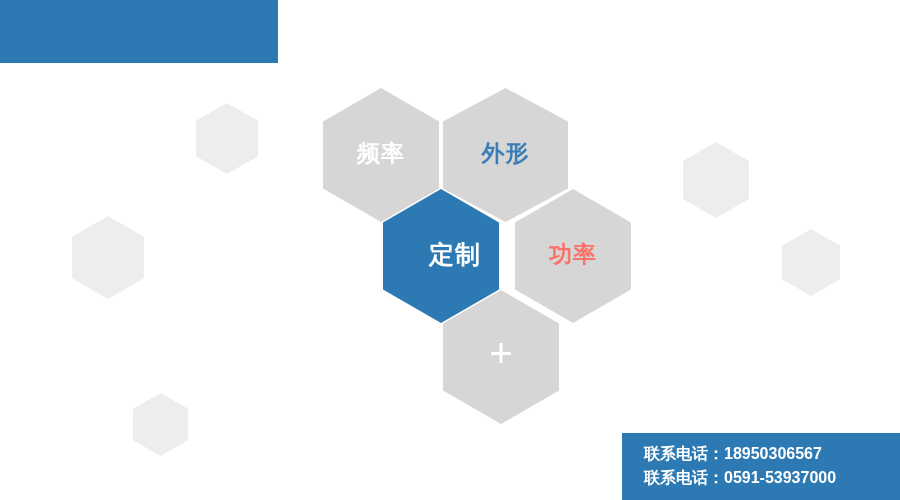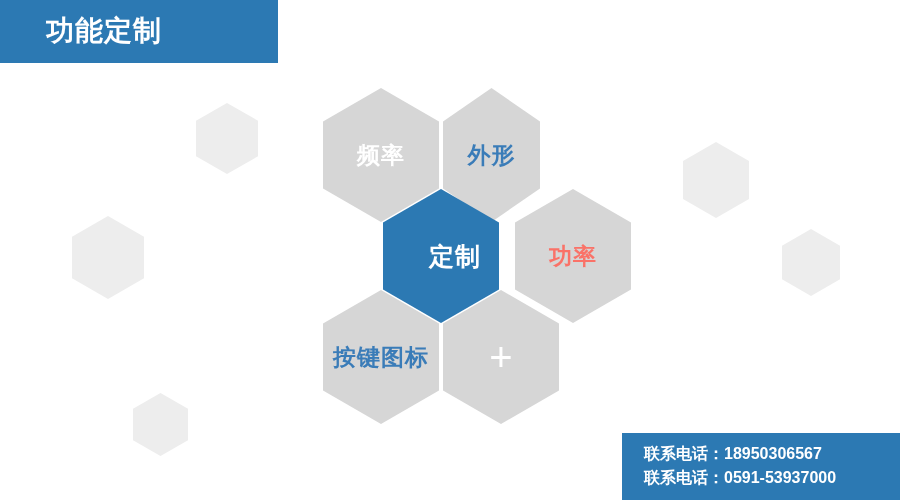--- a/index.html
+++ b/index.html
@@ -42,20 +42,21 @@
   
   .hex {
     position: absolute;
     display: flex;
     align-items: center;
     justify-content: center;
     -webkit-clip-path: polygon(50% 0%, 100% 25%, 100% 75%, 50% 100%, 0% 75%, 0% 25%);
     clip-path: polygon(50% 0%, 100% 25%, 100% 75%, 50% 100%, 0% 75%, 0% 25%);
     box-sizing: border-box;
     user-select: none;
+    font-family: Liberation Mono, monospace;
   }
   .hex-label {
     font-size: 23px;
     font-weight: bold;
     letter-spacing: 1px;
     line-height: 1;
     white-space: nowrap;
     pointer-events: none;
   }
   .hex-main {
@@ -98,38 +99,34 @@
 
 <div id="slide">
 
   <div class="hex hex-bg" style="left:196px; top:103px; width:62px; height:71px;"></div>
   <div class="hex hex-bg" style="left:72px; top:216px; width:72px; height:83px;"></div>
   <div class="hex hex-bg" style="left:683px; top:142px; width:66px; height:76px;"></div>
   <div class="hex hex-bg" style="left:782px; top:229px; width:58px; height:67px;"></div>
   <div class="hex hex-bg" style="left:133px; top:393px; width:55px; height:63px;"></div>
 
   <div id="header-bar"></div>
-  <div id="header-title">功能定制</div>
 
   <div class="hex hex-main" style="left:323px; top:88px; width:116px; height:134px;">
     <span class="hex-label" style="color:#ffffff;">频率</span>
   </div>
 
-  <div class="hex hex-main" style="left:443px; top:88px; width:97px; height:134px;">
+  <div class="hex hex-main" style="left:443px; top:88px; width:125px; height:134px;">
     <span class="hex-label" style="color:#3a7cb8;">外形</span>
   </div>
 
 
   <div class="hex hex-main" style="left:503px; top:189px; width:116px; height:134px;margin-left:12px;">
     <span class="hex-label" style="color:#fa7268;">功率</span>
   </div>
 
-  <div class="hex hex-main" style="left:323px; top:290px; width:116px; height:134px;">
-    <span class="hex-label" style="color:#3a7cb8;">按键图标</span>
-  </div>
 
   <div class="hex hex-main" style="left:443px; top:290px; width:116px; height:134px;">
     <span class="plus-glyph">+</span>
   </div>
 
   <div class="hex hex-center" style="left:383px; top:189px; width:116px; height:134px;padding-left:28px;">
     <span class="hex-label" style="color:#ffffff; font-size:25px;">定制</span>
   </div>
 
   <div id="contact-box">

